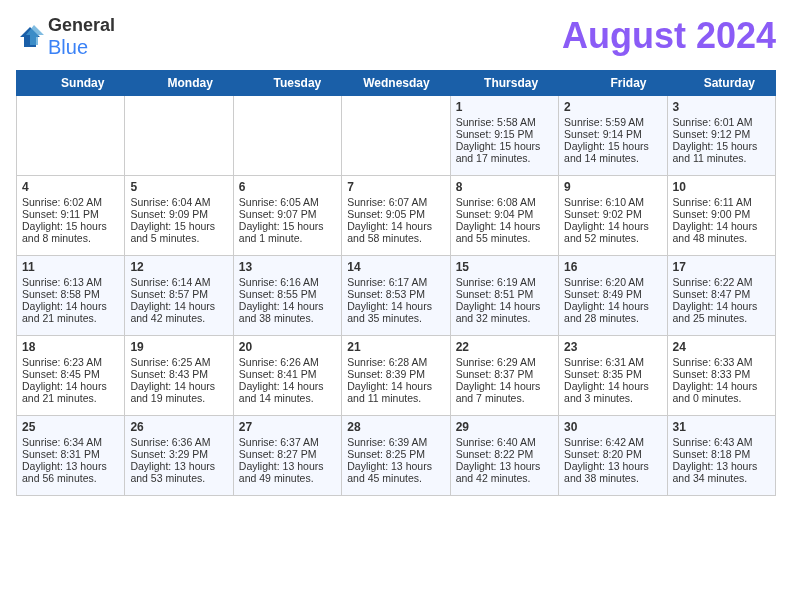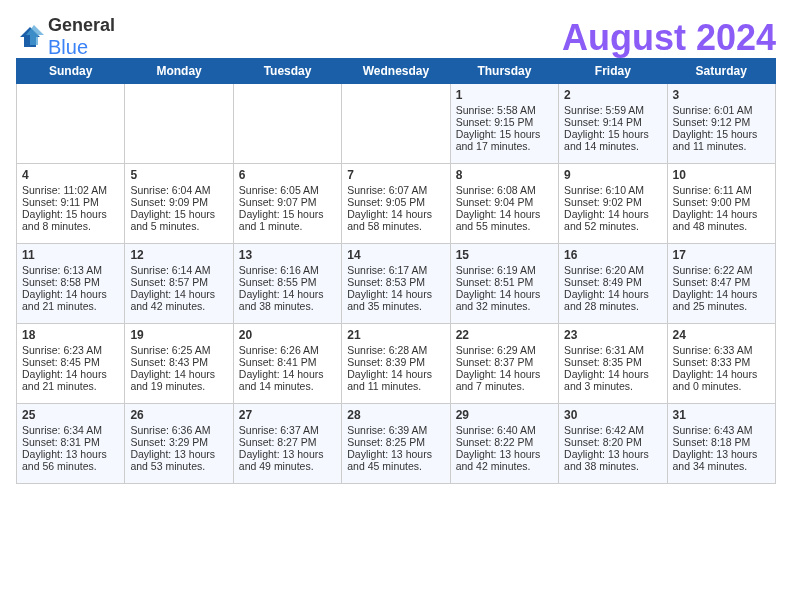--- a/index.html
+++ b/index.html
@@ -6,22 +6,22 @@
     body {
       font-family: Arial, sans-serif;
       background: #fff;
       width: 792px;
       min-height: 612px;
       padding: 16px;
     }
     .header {
       display: flex;
       justify-content: space-between;
-      align-items: flex-end;
-      margin-bottom: 0;
+      align-items: flex-start;
+      margin-bottom: 12px;
     }
     .logo {
       display: flex;
       align-items: center;
       gap: 4px;
     }
     .logo-text {
       display: flex;
       flex-direction: column;
       line-height: 1.1;
@@ -58,22 +58,22 @@
       border-collapse: collapse;
       table-layout: fixed;
     }
     thead tr {
       background: #1a5fa8;
     }
     thead th {
       color: #fff;
       font-size: 12px;
       font-weight: bold;
-      padding: 5px 4px;
-      text-align: center;
+      padding: 5px 20px;
+      text-align: right;
       border: 1px solid #1a5fa8;
     }
     tbody tr {
       vertical-align: top;
     }
     tbody td {
       border: 1px solid #ccc;
       padding: 4px 5px;
       font-size: 10.5px;
       color: #333;
@@ -144,21 +144,21 @@
         <td>
           <div class="day-num">3</div>
           <div>Sunrise: 6:01 AM</div>
           <div>Sunset: 9:12 PM</div>
           <div>Daylight: 15 hours and 11 minutes.</div>
         </td>
       </tr>
       <tr>
         <td>
           <div class="day-num">4</div>
-          <div>Sunrise: 11:02 AM</div>
+          <div>Sunrise: 6:02 AM</div>
           <div>Sunset: 9:11 PM</div>
           <div>Daylight: 15 hours and 8 minutes.</div>
         </td>
         <td>
           <div class="day-num">5</div>
           <div>Sunrise: 6:04 AM</div>
           <div>Sunset: 9:09 PM</div>
           <div>Daylight: 15 hours and 5 minutes.</div>
         </td>
         <td>

